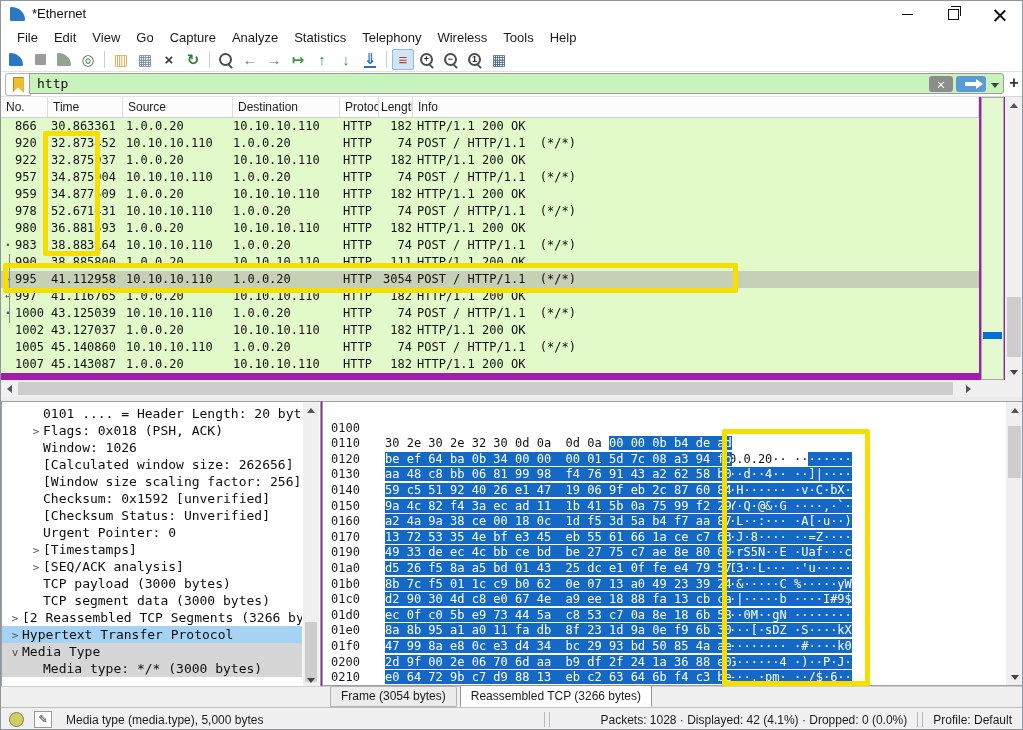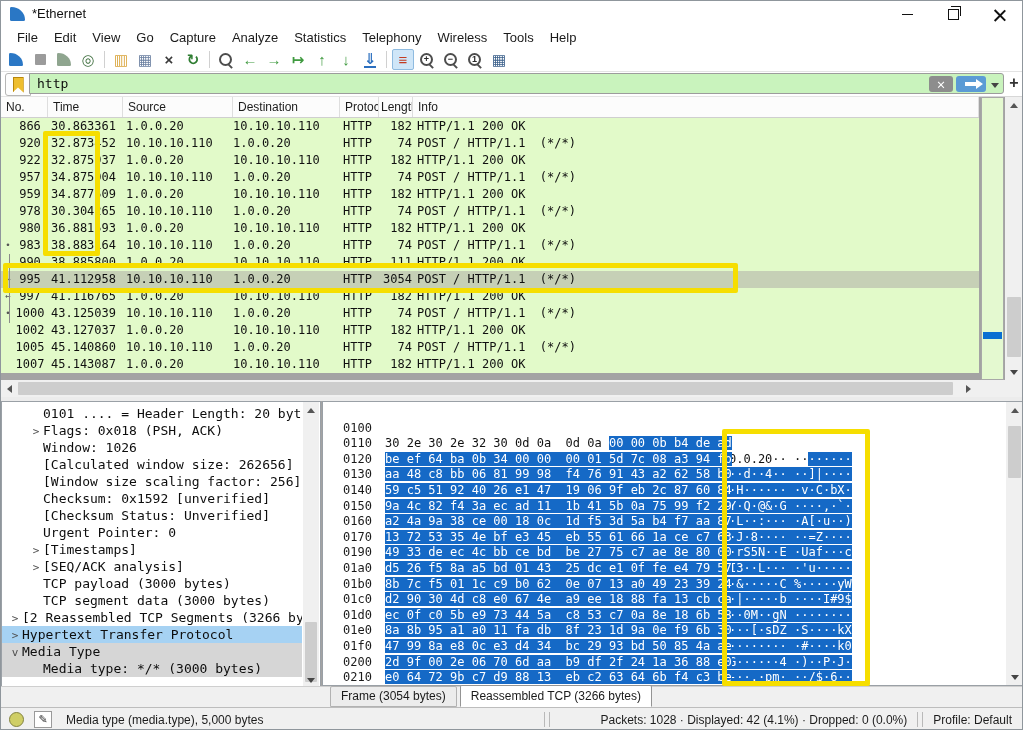--- a/index.html
+++ b/index.html
@@ -1,16 +1,16 @@
 <!DOCTYPE html>
 <html><head>
 <meta charset="utf-8">
 <style>
   html,body{margin:0;padding:0;background:#e8e8e8;}
-  #app{position:relative;width:1023px;height:730px;background:#a3a3a3;
+  #app{position:relative;width:1023px;height:730px;background:#a21caf;
        font-family:"Liberation Sans","DejaVu Sans",sans-serif;
        border:1px solid #8f969c;box-sizing:border-box;overflow:hidden;}
   .mono{font-family:"DejaVu Sans Mono","Liberation Mono",monospace;}
 
   
   #titlebar{position:absolute;left:0;top:0;width:100%;height:26px;background:#fff;}
   #title-logo{position:absolute;left:9px;top:6px;width:15px;height:14px;background:#2a77c5;border-radius:10% 95% 10% 10%;}
   #title-text{position:absolute;left:31px;top:5px;font-size:13px;color:#111;}
   .wbtn{position:absolute;top:0;width:45px;height:26px;display:flex;align-items:center;justify-content:center;}
   #btn-min{right:92px;} #btn-max{right:46px;} #btn-close{right:0;}
@@ -59,21 +59,21 @@
 
   
   #plist-header{position:absolute;left:0;top:95px;width:978px;height:22px;background:#fcfcfc;border-bottom:1px solid #cfcfcf;border-top:1px solid #e5e5e5;box-sizing:border-box;display:flex;font-size:12px;color:#1c1c1c;}
   .hc{border-right:1px solid #dedede;box-sizing:border-box;padding:3px 0 0 5px;overflow:hidden;white-space:nowrap;}
   .hc-no{width:47px;} .hc-time{width:75px;} .hc-src{width:110px;} .hc-dst{width:107px;} .hc-proto{width:39px;} .hc-len{width:34px;padding-left:2px;} .hc-info{flex:1;}
   #plist{position:absolute;left:0;top:117px;width:978px;height:255px;}
   .prow{display:flex;height:17px;line-height:17px;background:#e2fac9;font-size:12px;color:#101010;white-space:pre;}
   .prow.sel{background:#c6d0b6;}
   .prow .cell{overflow:hidden;}
   .c-mark{width:14px;text-align:center;font-size:9px;color:#555;}
-  .c-no{width:30px;text-align:center;}
+  .c-no{width:30px;text-align:left;}
   .c-time{width:78px;padding-left:6px;box-sizing:border-box;}
   .c-src{width:110px;padding-left:3px;box-sizing:border-box;}
   .c-dst{width:107px;padding-left:0;}
   .c-proto{width:39px;padding-left:3px;box-sizing:border-box;}
   .c-len{width:33px;text-align:right;}
   .c-info{flex:1;padding-left:5px;}
   #related-line{position:absolute;left:8px;top:253px;width:1px;height:69px;background:#8a8a8a;}
 
   
   #minimap{position:absolute;left:980px;top:96px;width:23px;height:283px;background:#e4f9d0;border:1px solid #a8a8a8;box-sizing:border-box;}
@@ -101,21 +101,21 @@
   .dline.selected{background:#a6d2f3;}
   .dline.related{background:#d6d6d6;}
   #dsb{left:302px;top:401px;width:16px;height:286px;}
   #dsb-thumb{top:220px;height:60px;left:2px;width:12px;}
   #dhsb{left:1px;top:687px;width:300px;height:14px;}
   #dhsb-thumb{left:14px;width:100px;top:2px;height:10px;}
 
   
   #bytes{position:absolute;left:321px;top:400px;width:701px;height:285px;background:#fff;border:1px solid #9aa0a6;box-sizing:border-box;overflow:hidden;}
   .hrow{position:relative;height:15.6px;line-height:15.6px;font-size:12px;white-space:pre;font-family:"DejaVu Sans Mono","Liberation Mono",monospace;color:#111;}
-  .hrow .off{position:absolute;left:20px;color:#1a1a1a;}
+  .hrow .off{position:absolute;left:8px;color:#1a1a1a;}
   .hrow .hex{position:absolute;left:62px;}
   .hrow .ascii{position:absolute;left:406px;}
   .selspan{background:#1569c6;color:#fff;}
   #bsb{left:1005px;top:401px;width:17px;height:283px;}
   #bsb-thumb{top:24px;height:52px;left:2px;width:13px;}
 
   
   #tabbar{position:absolute;left:0;top:685px;width:100%;height:21px;background:#f0f0f0;border-top:1px solid #cfcfcf;box-sizing:border-box;display:flex;align-items:flex-end;padding-left:329px;}
   .btab{font-size:12px;color:#1a1a1a;padding:2px 10px 3px 10px;border:1px solid #b2b2b2;background:#ececec;margin-right:3px;border-radius:2px 2px 0 0;}
   .btab.active{background:#fff;border-color:#949494;border-bottom-color:#fff;padding-top:3px;}
@@ -319,21 +319,21 @@
     <span class="cell c-time">34.877509</span>
     <span class="cell c-src">1.0.0.20</span>
     <span class="cell c-dst">10.10.10.110</span>
     <span class="cell c-proto">HTTP</span>
     <span class="cell c-len">182</span>
     <span class="cell c-info">HTTP/1.1 200 OK</span>
   </div>
       <div class="prow">
     <span class="cell c-mark"></span>
     <span class="cell c-no">978</span>
-    <span class="cell c-time">30.304265</span>
+    <span class="cell c-time">52.671431</span>
     <span class="cell c-src">10.10.10.110</span>
     <span class="cell c-dst">1.0.0.20</span>
     <span class="cell c-proto">HTTP</span>
     <span class="cell c-len">74</span>
     <span class="cell c-info">POST / HTTP/1.1  (*/*)</span>
   </div>
       <div class="prow">
     <span class="cell c-mark"></span>
     <span class="cell c-no">980</span>
     <span class="cell c-time">36.881593</span>

